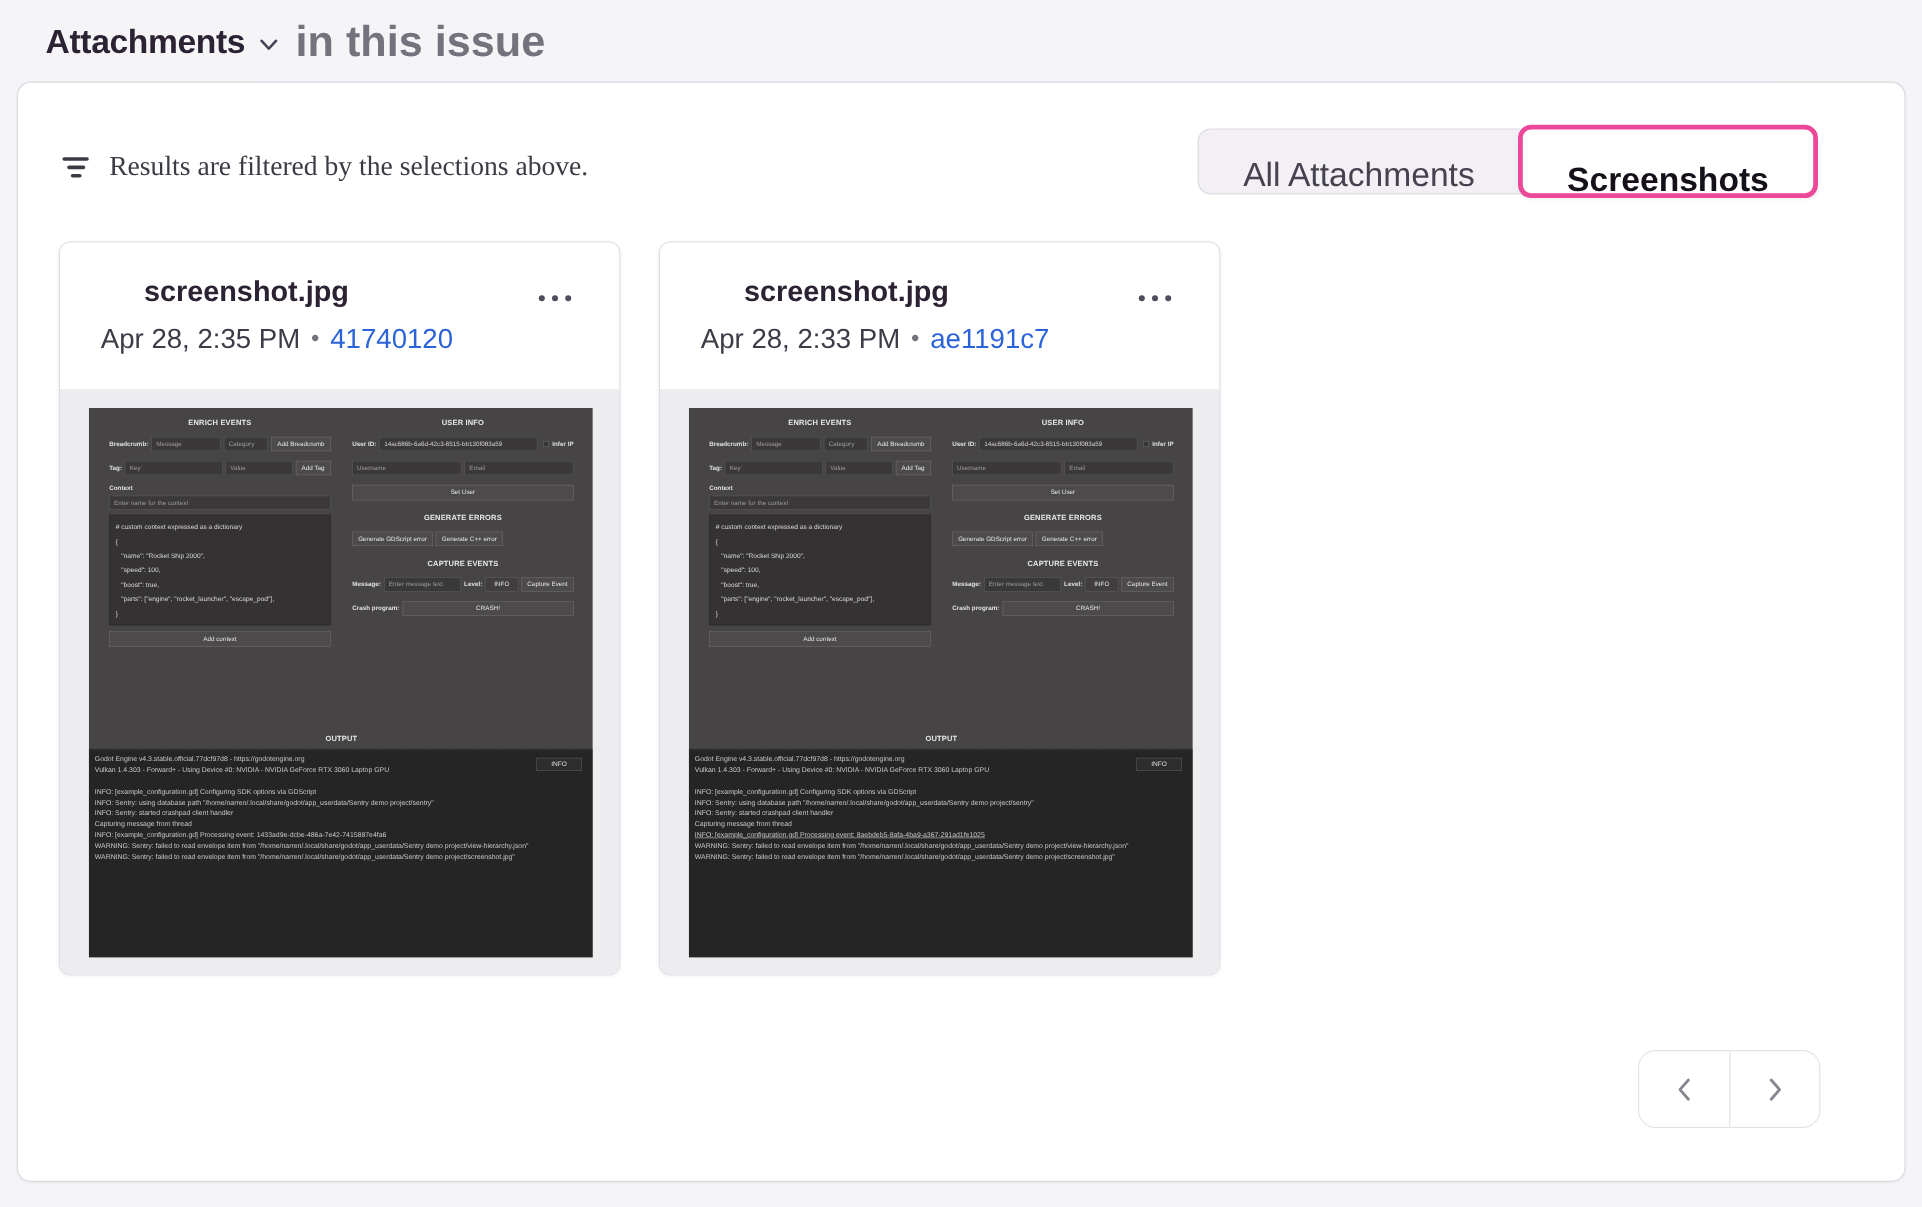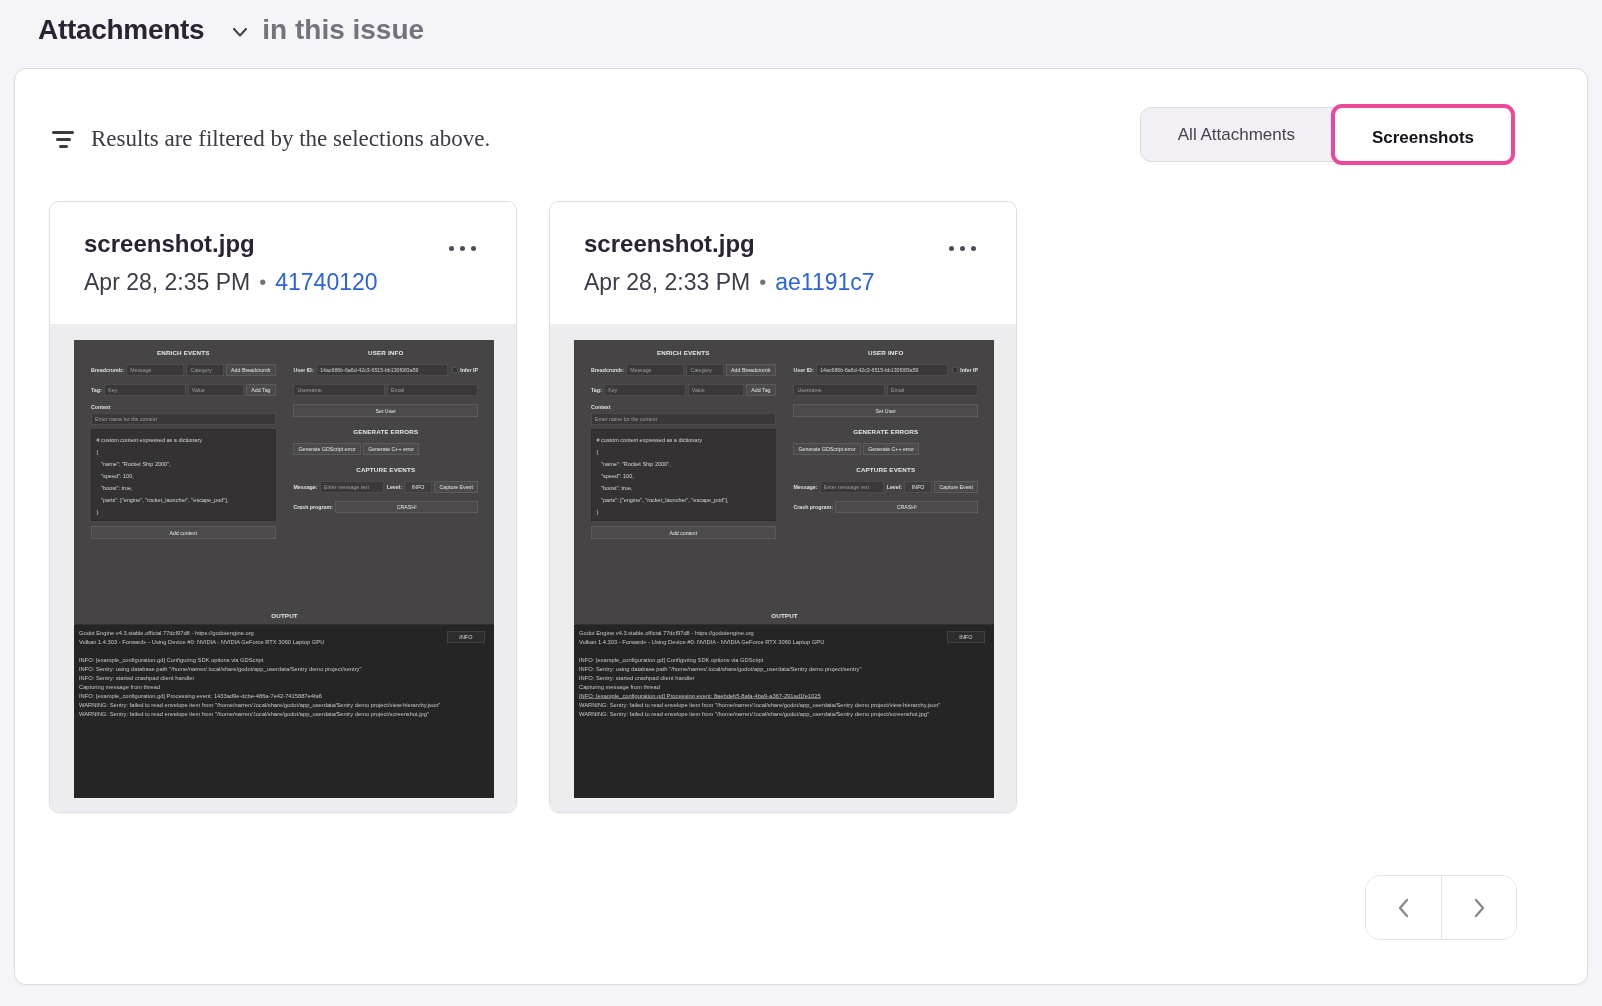--- a/index.html
+++ b/index.html
@@ -6,24 +6,24 @@
   html,body { width:1602px; height:1006px; overflow:hidden; }
   body {
     background:#f5f5f7;
     font-family:"Liberation Sans", sans-serif;
     position:relative;
     color:#2b2233;
   }
 
   
   .page-header { position:absolute; left:38px; top:14px; display:flex; align-items:center; gap:12px; }
-  .ph-trigger { display:flex; align-items:center; gap:26px; cursor:pointer; }
+  .ph-trigger { display:flex; align-items:center; gap:10px; cursor:pointer; }
   .ph-title { font-size:28px; font-weight:700; color:#2b2233; letter-spacing:-0.3px; }
   .ph-chevron { width:20px; height:20px; margin-top:4px; }
-  .ph-subtitle { font-size:28px; font-weight:600; color:#74727d; }
+  .ph-subtitle { font-size:36px; font-weight:600; color:#74727d; }
 
   
   .panel {
     position:absolute; left:14px; top:68px; width:1574px; height:917px;
     background:#ffffff; border:1px solid #dcdae3; border-radius:12px;
     box-shadow:0 1px 2px rgba(43,34,51,0.04);
   }
 
   
   .filter-note { position:absolute; left:36px; top:48px; display:flex; align-items:center; gap:16px; height:44px; }
@@ -34,39 +34,39 @@
   .filter-icon i:nth-child(3){ width:9px; }
   .filter-note-text { font-size:23px; color:#3d3a44;font-family:Liberation Serif, serif; }
 
   
   .tabs {
     position:absolute; right:72px; top:38px; height:55px;
     display:flex; align-items:center;
     background:#f2f0f5; border:1px solid #ddd9e2; border-radius:11px;
   }
   .tab {
-    height:55px; line-height:53px; padding:0 37px; border:none; background:transparent;
+    height:55px; line-height:53px; padding:12px 37px; border:none; background:transparent;
     font-family:"Liberation Sans", sans-serif;
-    font-size:17px; color:#46414f; font-weight:500; cursor:pointer; white-space:nowrap;
+    font-size:28px; color:#46414f; font-weight:500; cursor:pointer; white-space:nowrap;
   }
   .tab.selected {
     background:#ffffff; border:4px solid #ec4899; border-radius:11px;
     height:61px; line-height:59px; margin:-4px -1px; position:relative; z-index:2;
     font-weight:700; color:#151019; box-shadow:0 1px 2px rgba(43,34,51,0.05);
   }
 
   
   .cards-row { position:absolute; left:34px; top:132px; display:flex; gap:32px; }
   .card {
     width:468px; height:612px; background:#ffffff;
     border:1px solid #e0dde6; border-radius:10px; overflow:hidden;
     box-shadow:0 1px 3px rgba(43,34,51,0.05);
   }
   .card-header { height:122px; padding:28px 30px 0 34px; position:relative; background:#fff; }
-  .filename { font-size:24px; font-weight:700; color:#2b2233; }
+  .filename { font-size:24px; font-weight:700; color:#2b2233;margin-left:36px; }
   .dots { position:absolute; right:36px; top:40px; display:flex; gap:6px; cursor:pointer; padding:4px; }
   .dots i { width:5px; height:5px; border-radius:50%; background:#514c5c; }
   .meta { margin-top:11px; display:flex; align-items:center; gap:9px; font-size:23px; color:#3e3a47; }
   .meta .bullet { color:#74727d; font-size:20px; }
   .event-link { color:#2b63d8; text-decoration:none; cursor:pointer; }
 
   .card-body { height:490px; background:#edecee; padding:16px 24px; }
 
   
   .thumb-wrap { width:420px; height:458px; overflow:hidden; cursor:pointer; }

